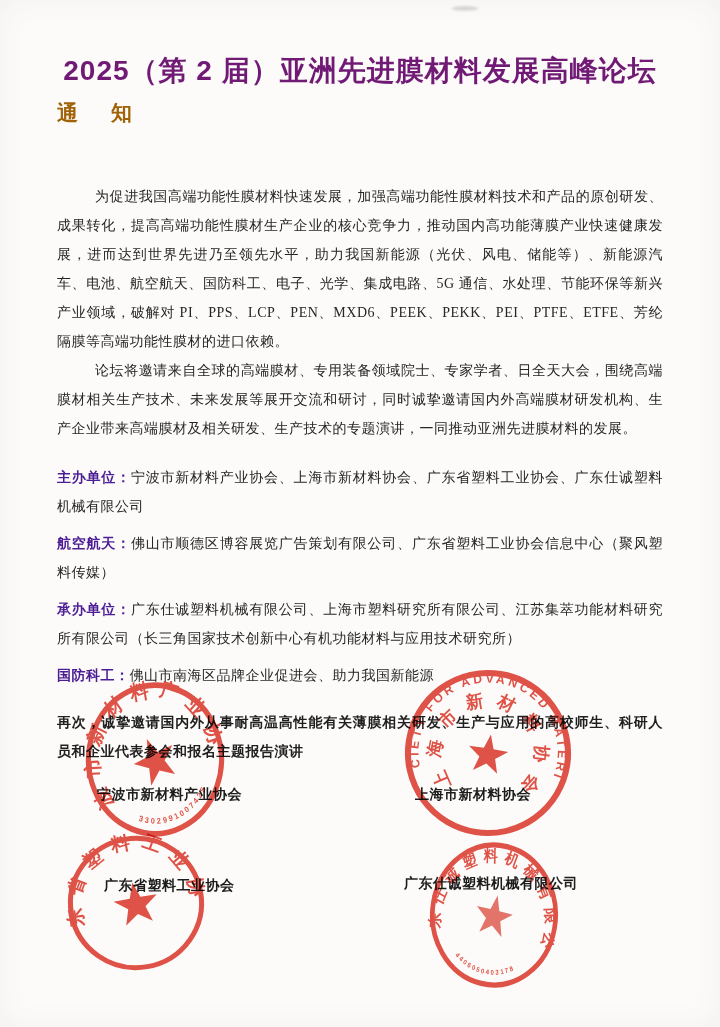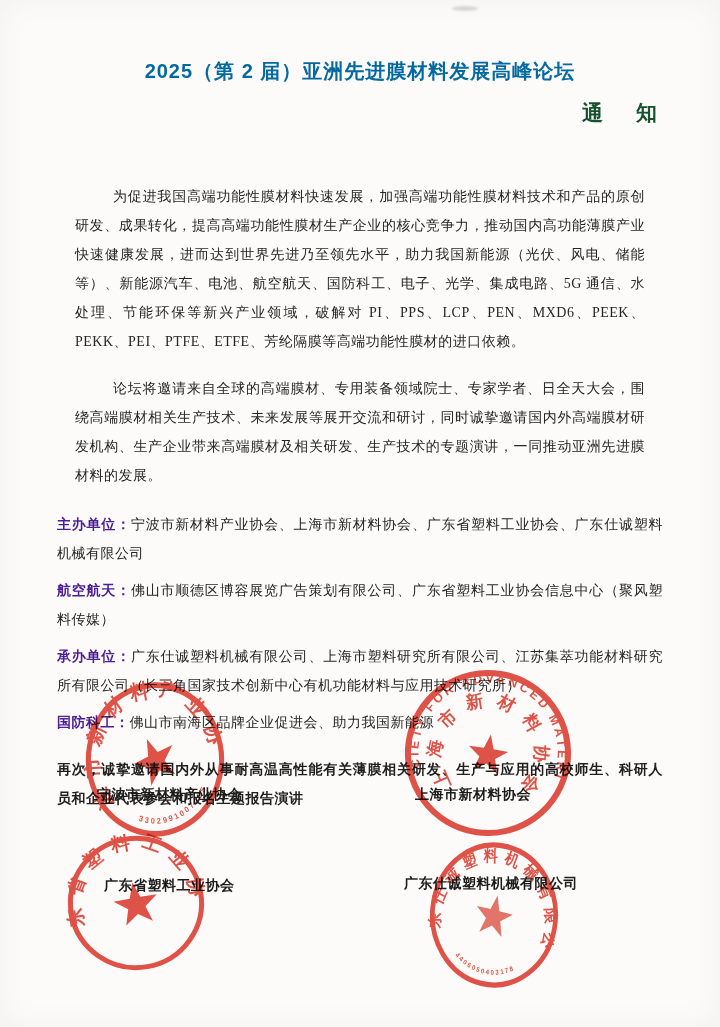--- a/index.html
+++ b/index.html
@@ -17,32 +17,32 @@
     position:absolute; left:452px; top:6px; width:26px; height:5px;
     background:rgba(120,115,110,0.25); border-radius:50%;
     filter:blur(1px);
   }
   .content {
     position:absolute; left:57px; top:0; width:606px;
   }
   .doc-title {
     margin:56px 0 0 0;
     font-family:"Liberation Sans","DejaVu Sans",sans-serif;
-    font-size:20px; line-height:30px; font-weight:bold;
-    text-align:center; letter-spacing:1px; color:#0369a1;
+    font-size:28px; line-height:30px; font-weight:bold;
+    text-align:center; letter-spacing:1px; color:#701a75;
   }
   .doc-notice {
     margin:12px 0 0 0;
     font-family:"Liberation Sans","DejaVu Sans",sans-serif;
     font-size:21px; line-height:30px; font-weight:bold;
-    text-align:right; letter-spacing:6px; color:#14532d;
+    text-align:left; letter-spacing:6px; color:#a16207;
   }
   .body-block { margin-top:54px; }
   .body-block p {
-    margin:18px;
+    margin:0;
     font-size:14px; line-height:29px; letter-spacing:0.5px;
     text-align:justify; text-justify:inter-character;
     text-indent:38px;
   }
   .orgs { margin-top:20px; }
   .org-line {
     margin:0 0 8px 0;
     font-size:14px; line-height:29px; letter-spacing:0.5px;
     text-align:justify;
   }

